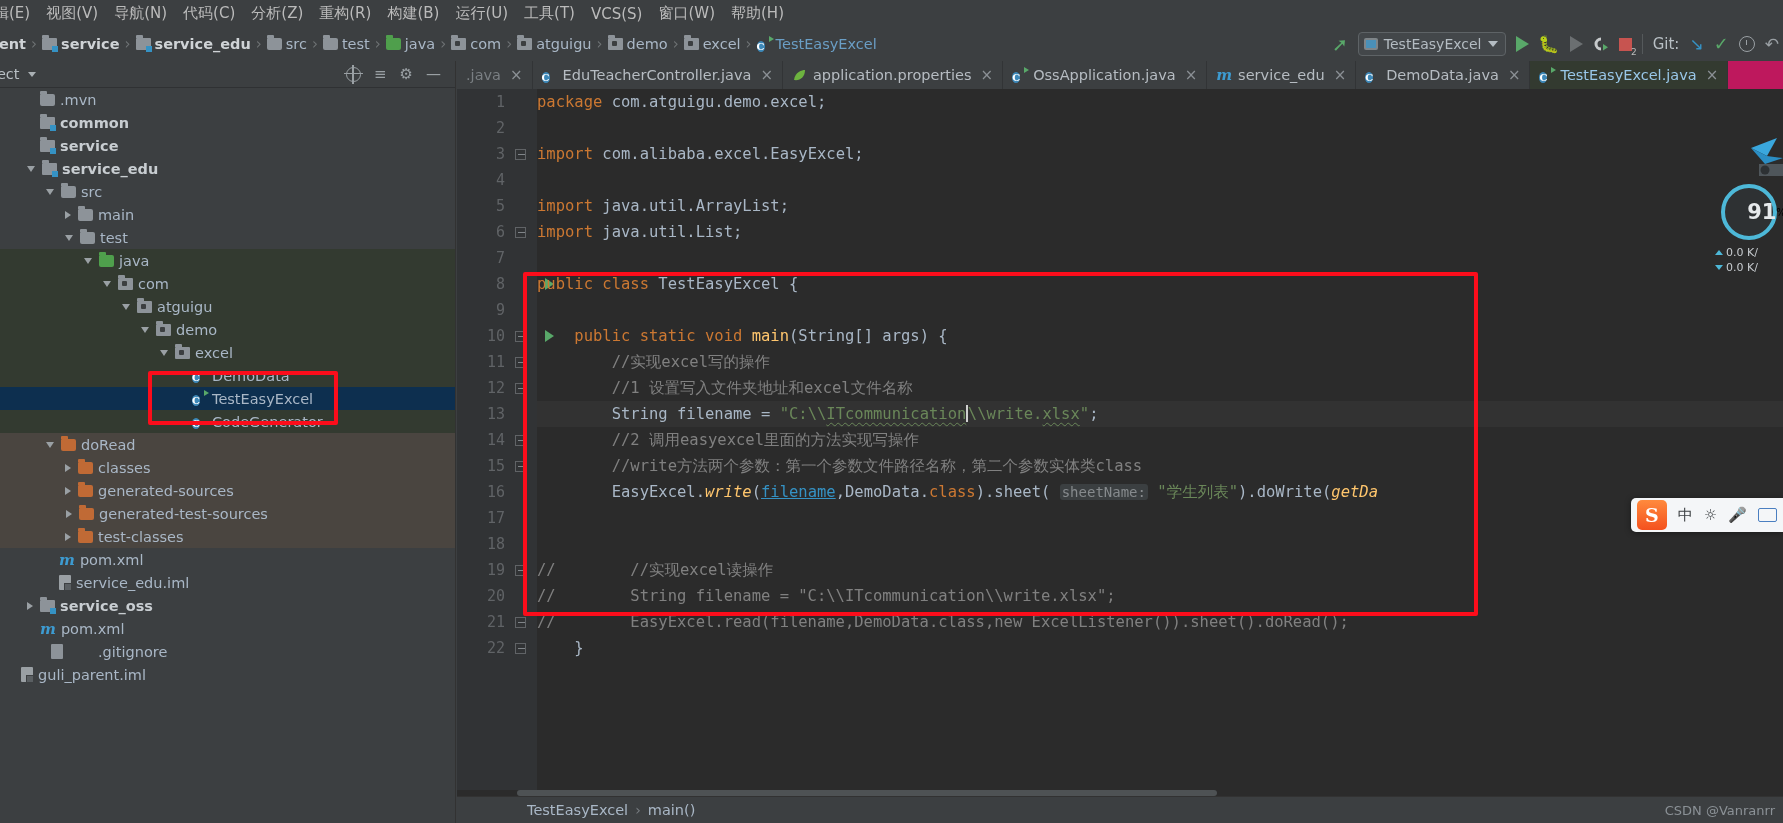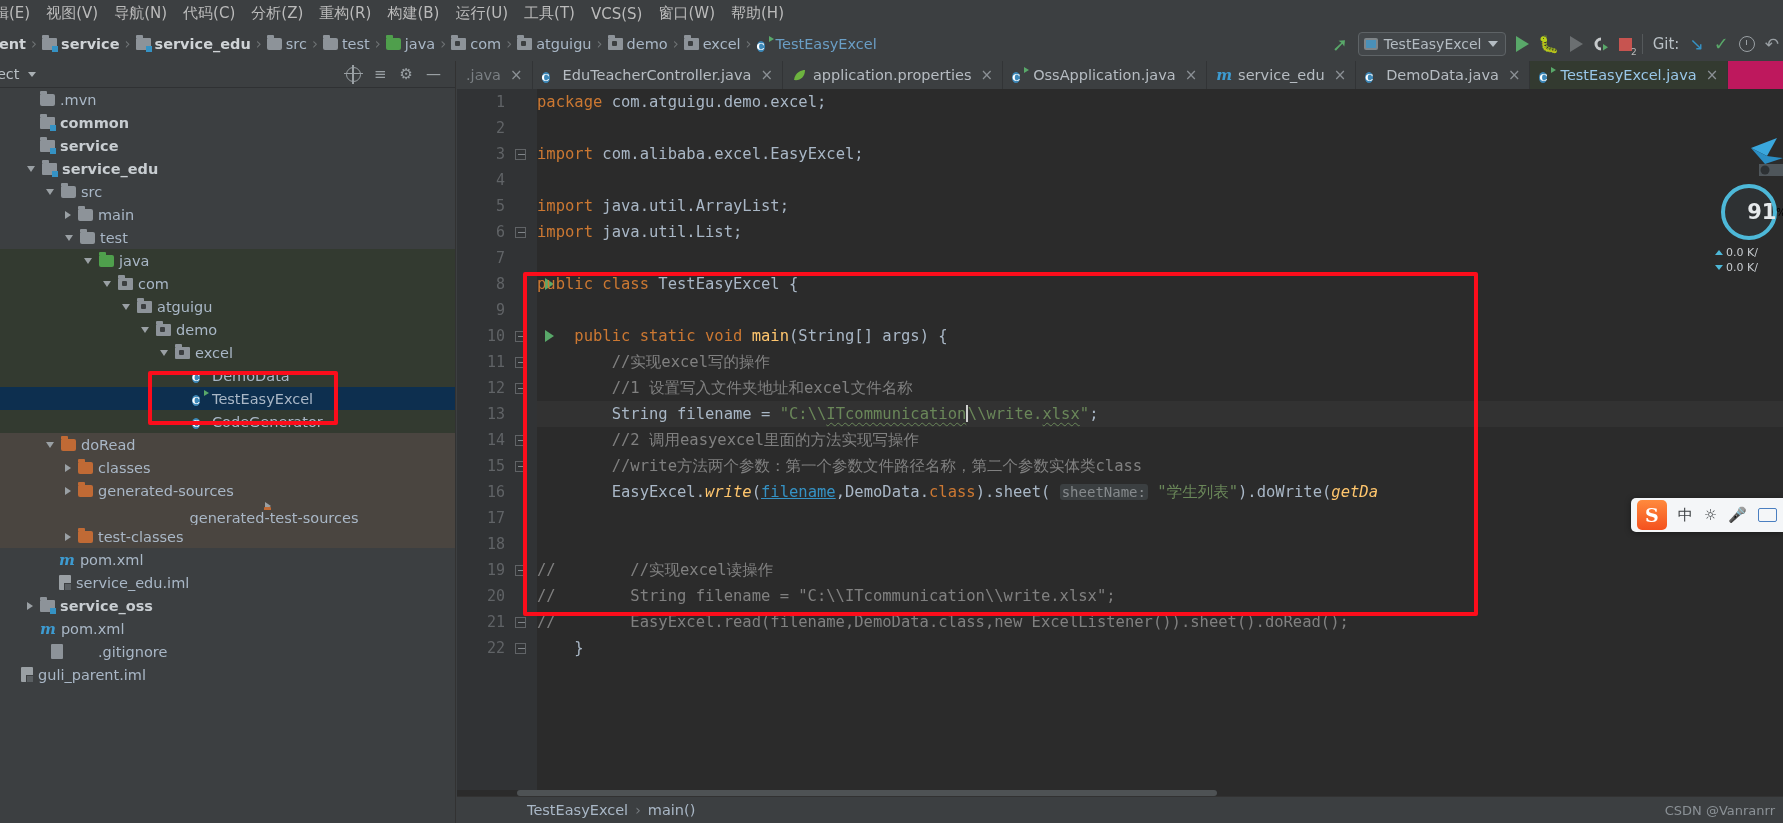--- a/index.html
+++ b/index.html
@@ -404,21 +404,21 @@
         <div class="tree-row brownbg" style="padding-left: 65px; align-items: center;">
           <span class="twisty twisty-r" style="margin-right: 7px;"></span>
           <span class="ic ic-folder orange"></span>
           <span class="tlabel">classes</span>
         </div>
         <div class="tree-row brownbg" style="padding-left: 65px;">
           <span class="twisty twisty-r" style="margin-right: 7px;"></span>
           <span class="ic ic-folder orange"></span>
           <span class="tlabel">generated-sources</span>
         </div>
-        <div class="tree-row brownbg" style="padding-left: 88px; flex-direction: column;">
+        <div class="tree-row brownbg" style="padding-left: 66px;">
           <span class="twisty twisty-r" style="margin-right: 7px;"></span>
           <span class="ic ic-folder orange"></span>
           <span class="tlabel">generated-test-sources</span>
         </div>
         <div class="tree-row brownbg" style="padding-left: 65px;">
           <span class="twisty twisty-r" style="margin-right: 7px;"></span>
           <span class="ic ic-folder orange"></span>
           <span class="tlabel">test-classes</span>
         </div>
         <div class="tree-row darkbg" style="padding-left: 46px;">

